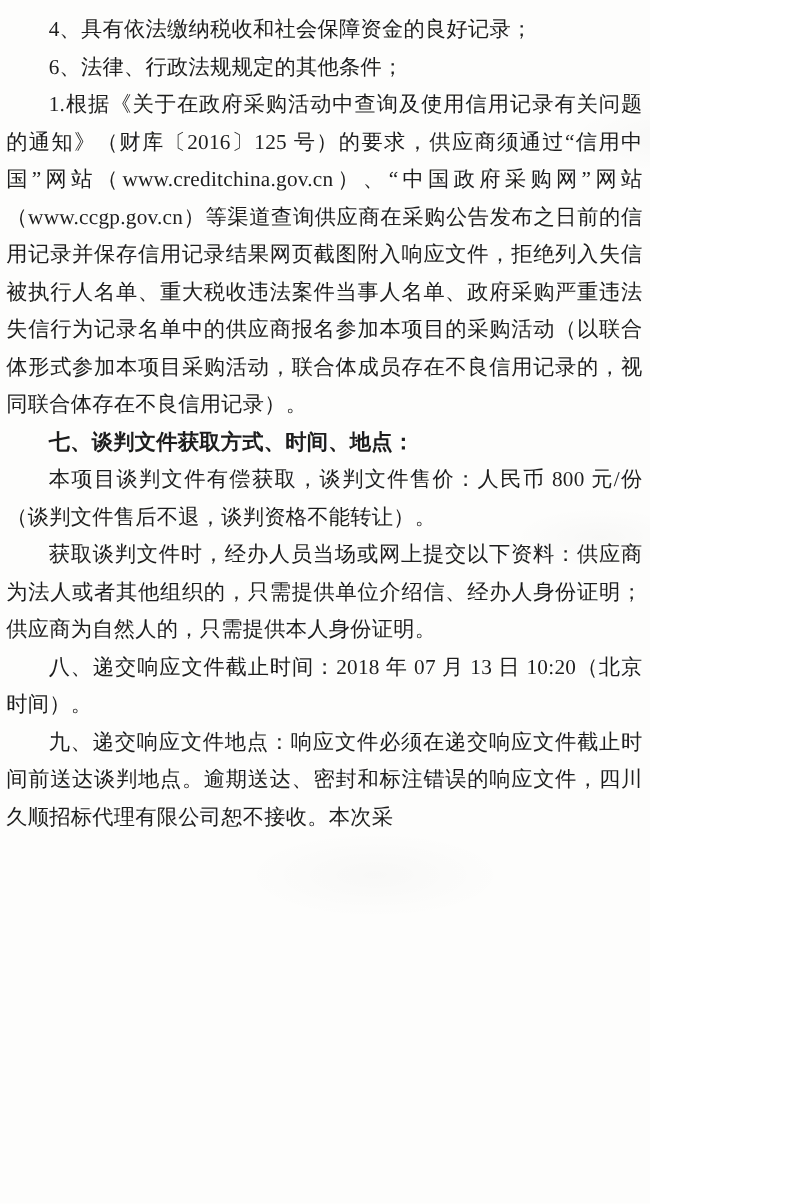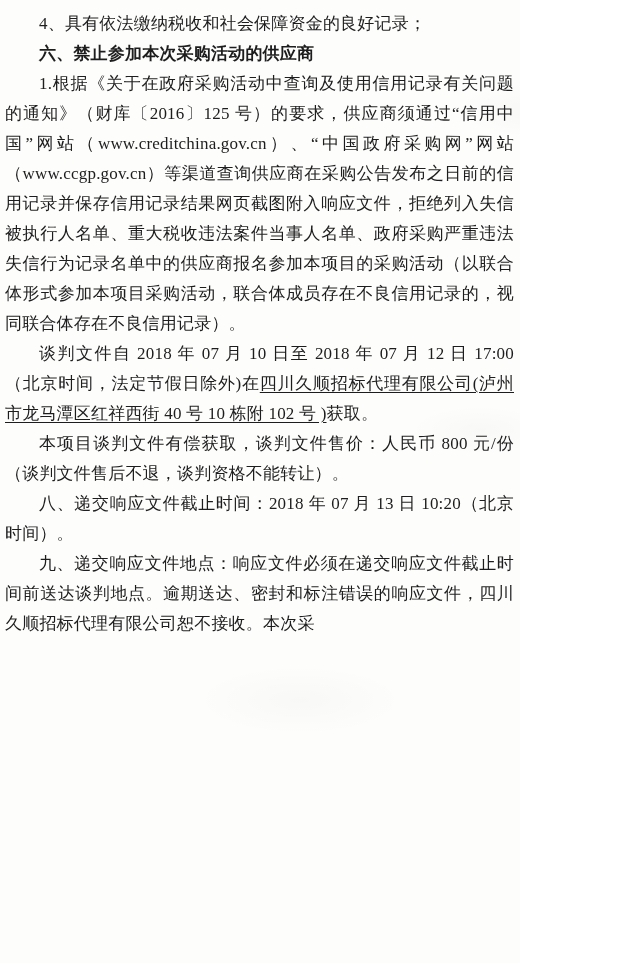--- a/index.html
+++ b/index.html
@@ -44,24 +44,25 @@
   .mt7  { margin-top: 7px; }
   .mb10 { margin-bottom: 10px; }
   .h6 { margin-top: 2px; margin-bottom: 2px; }
 </style>
 </head>
 <body>
 
 <div class="page">
 
   <p class="cond">4、具有依法缴纳税收和社会保障资金的良好记录；</p>
+  <p class="cond">6、法律、行政法规规定的其他条件；</p>
 
-  <p class="heading h6">六、禁止参加本次采购活动的供应商</p>
   <p>1.根据《关于在政府采购活动中查询及使用信用记录有关问题的通知》（财库〔2016〕125 号）的要求，供应商须通过“信用中国”网站（www.creditchina.gov.cn）、“中国政府采购网”网站（www.ccgp.gov.cn）等渠道查询供应商在采购公告发布之日前的信用记录并保存信用记录结果网页截图附入响应文件，拒绝列入失信被执行人名单、重大税收违法案件当事人名单、政府采购严重违法失信行为记录名单中的供应商报名参加本项目的采购活动（以联合体形式参加本项目采购活动，联合体成员存在不良信用记录的，视同联合体存在不良信用记录）。</p>
 
-  <p><span>谈判文件自 2018 年 07 月 10 日至 2018 年 07 月 12 日 17:00（北京时间，法定节假日除外)在</span><span class="u">四川久顺招标代理有限公司(泸州市龙马潭区红祥西街 40 号 10 栋附 102 号 )</span><span>获取。</span></p>
+  <p class="heading mt5 mb10">七、谈判文件获取方式、时间、地点：</p>
   <p class="mt3">本项目谈判文件有偿获取，谈判文件售价：人民币 800 元/份（谈判文件售后不退，谈判资格不能转让）。</p>
+  <p class="mt2">获取谈判文件时，经办人员当场或网上提交以下资料：供应商为法人或者其他组织的，只需提供单位介绍信、经办人身份证明；供应商为自然人的，只需提供本人身份证明。</p>
 
   <p class="mt13"><span class="b">八、递交响应文件截止时间：</span><span>2018 年 07 月 13 日 10:20（北京时间）。</span></p>
 
   <p class="mt7"><span class="b">九、递交响应文件地点：</span><span>响应文件必须在递交响应文件截止时间前送达谈判地点。逾期送达、密封和标注错误的响应文件，四川久顺招标代理有限公司恕不接收。本次采</span></p>
 
 </div>
 
 </body></html>

